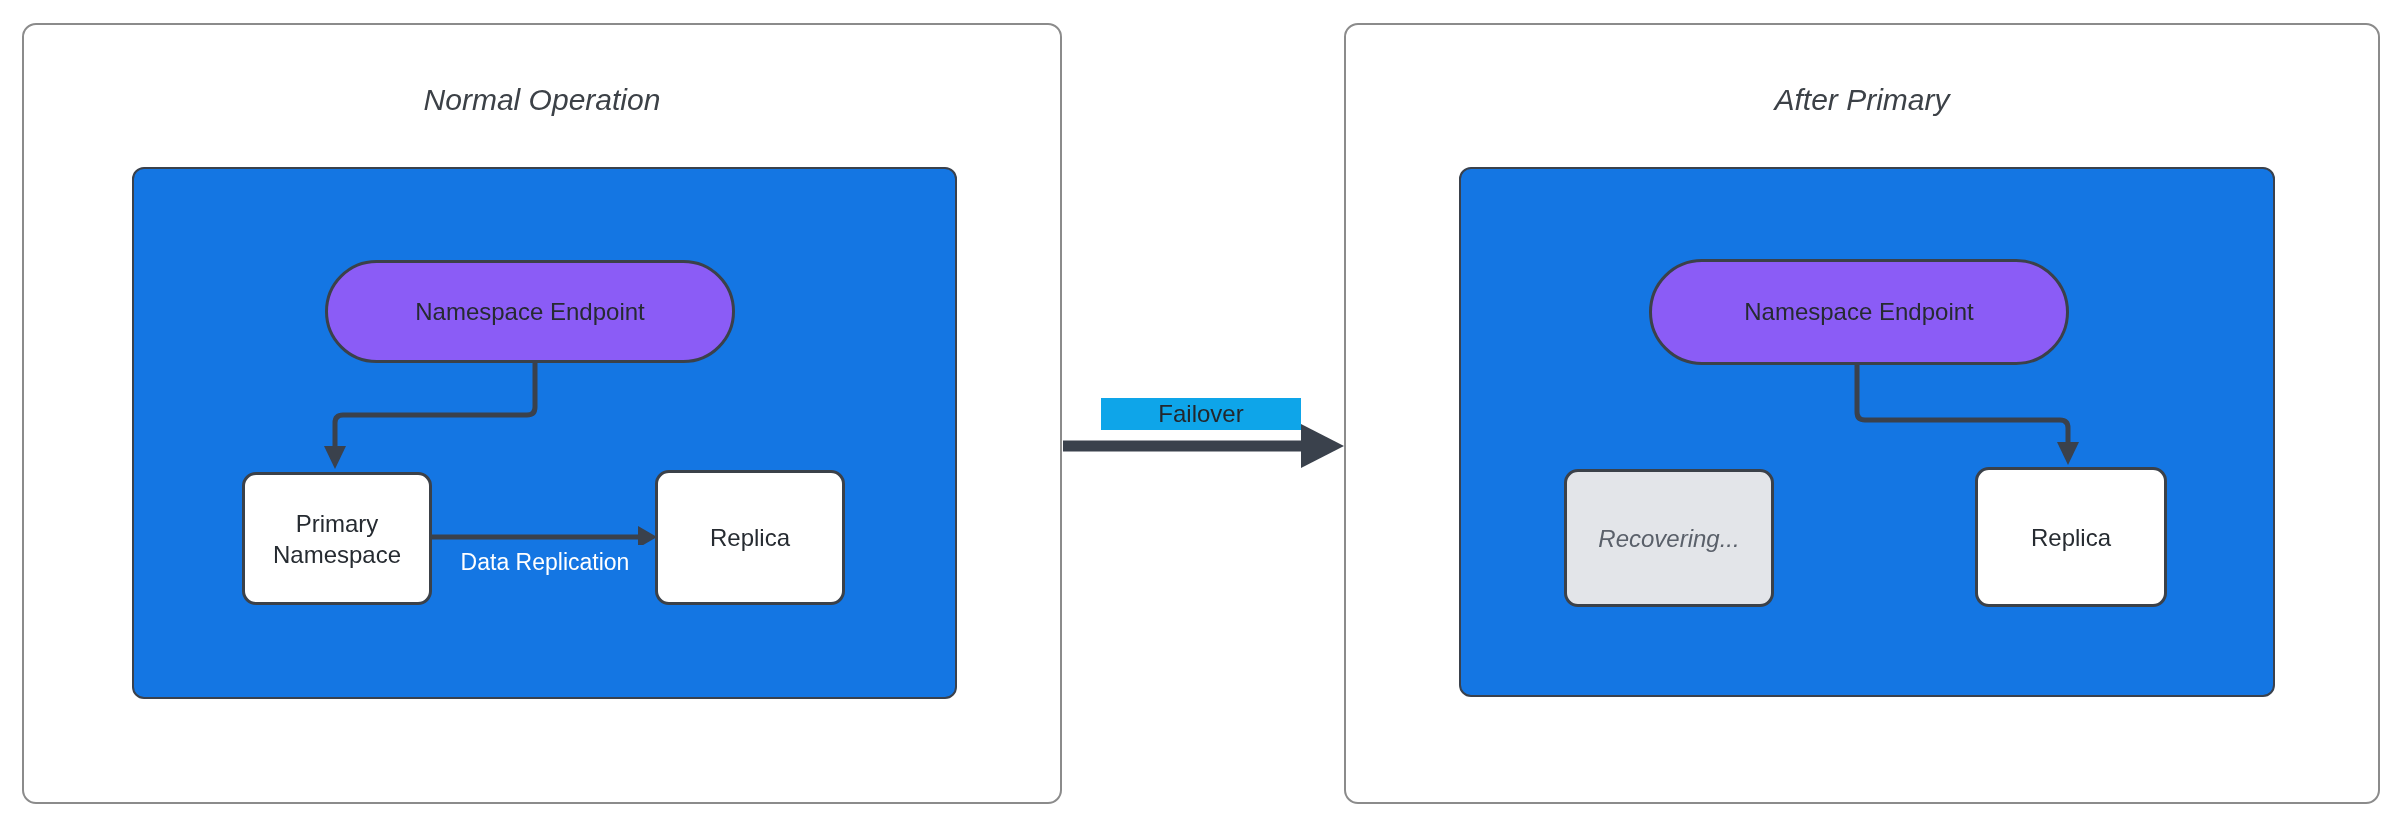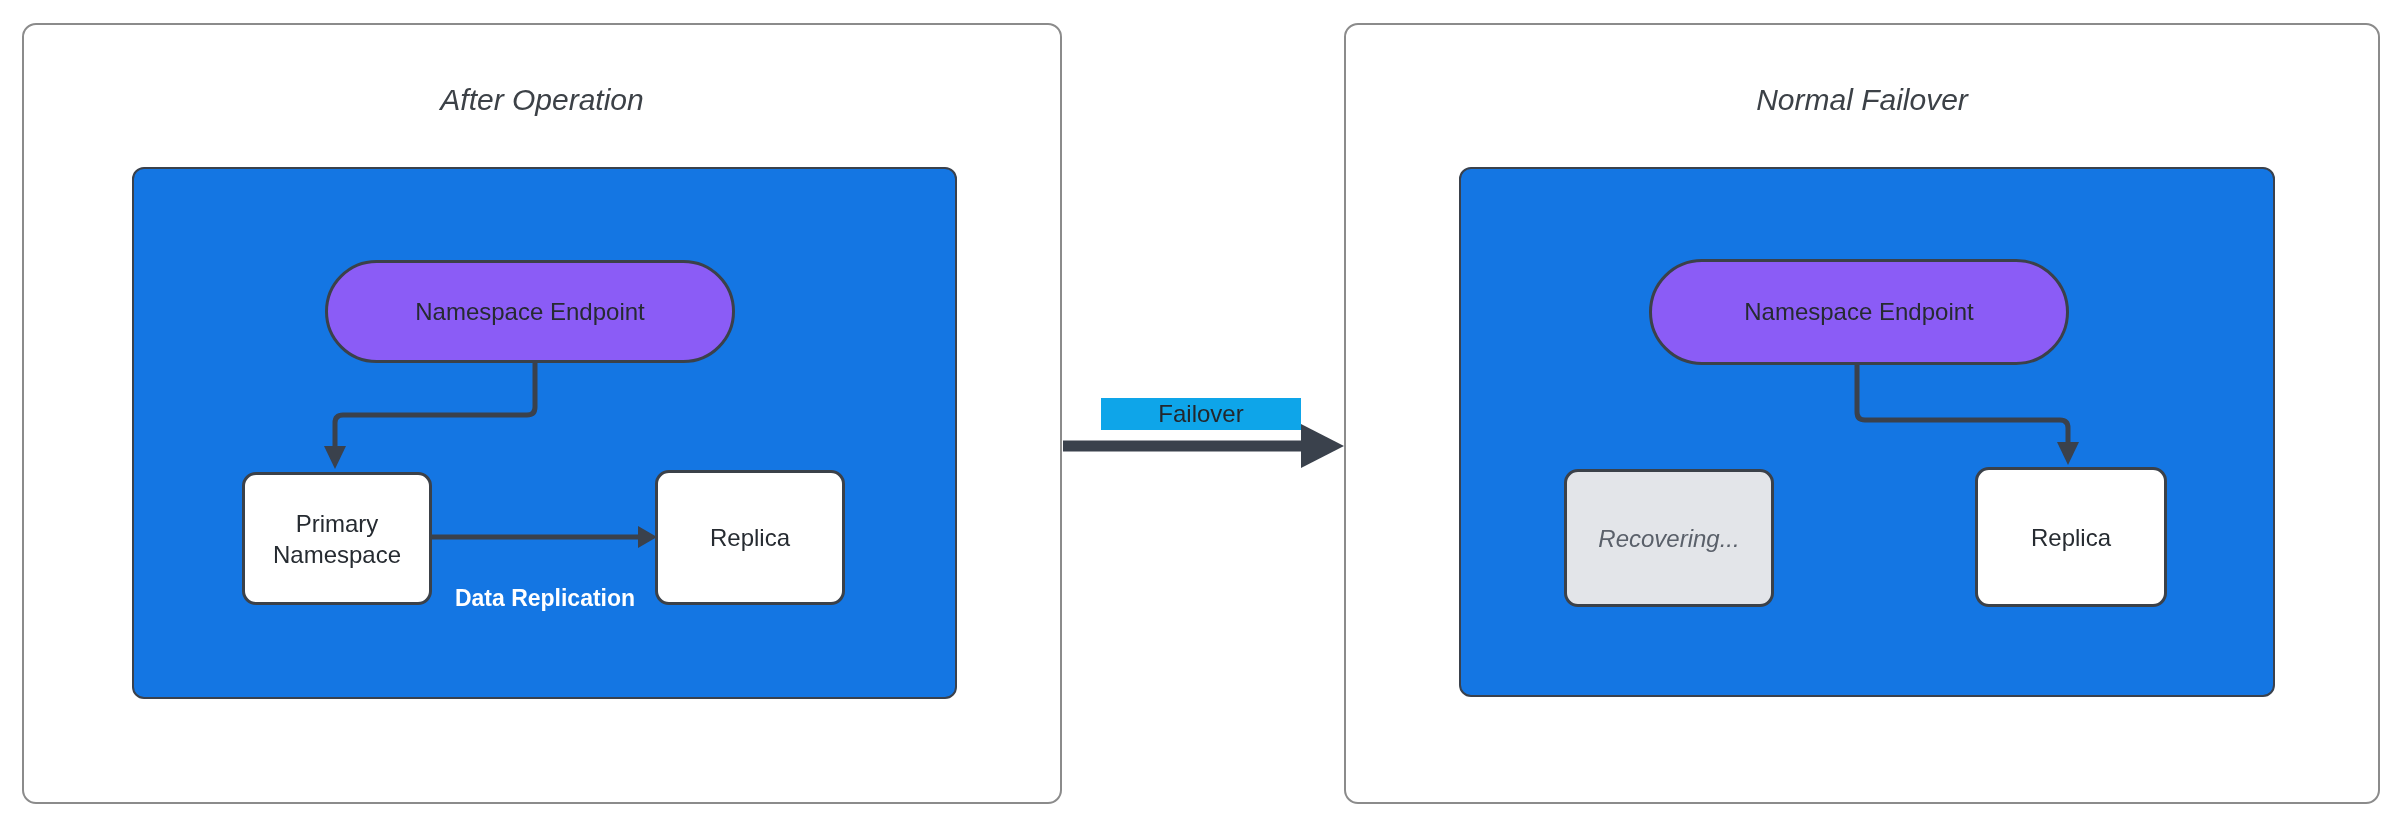--- a/index.html
+++ b/index.html
@@ -55,53 +55,53 @@
 
   #edges{position:absolute;left:0;top:0;z-index:5;pointer-events:none;}
   #edges .edge{stroke:var(--stroke-dark,#3f4652);fill:none;}
   #edges .arrowhead{fill:var(--stroke-dark,#3f4652);stroke:none;}
 
   .edge-label-replication{
     position:absolute;z-index:10;left:421px;top:520px;width:200px;height:34px;
     line-height:34px;text-align:center;
     background:var(--container-blue,#1476e3);
     color:var(--edge-text-white,#ffffff);
-    font-size:23px;font-weight:700;margin-top:36px;
+    font-size:23px;font-weight:400;
   }
   .edge-label-failover{
     position:absolute;z-index:10;left:1101px;top:398px;width:200px;height:32px;
     line-height:32px;text-align:center;
     font-size:24px;color:#23272d;background:#0ea5e9;
   }
 </style>
 </head>
 <body>
 
 <div class="panel" id="panel-left">
-  <div class="panel-title">After Operation</div>
+  <div class="panel-title">Normal Operation</div>
 
   <div class="blue-container"></div>
 
   <div class="pill">
     <span>Namespace Endpoint</span>
   </div>
 
   <div class="node" id="node-primary">
     <span>Primary Namespace</span>
   </div>
 
   <div class="node" id="node-replica-left">
     <span>Replica</span>
   </div>
 
   <div class="edge-label-replication">Data Replication</div>
 </div>
 
 <div class="panel" id="panel-right">
-  <div class="panel-title">Normal Failover</div>
+  <div class="panel-title">After Primary</div>
 
   <div class="blue-container"></div>
 
   <div class="pill">
     <span>Namespace Endpoint</span>
   </div>
 
   <div class="node" id="node-recovering">
     <span>Recovering...</span>
   </div>

